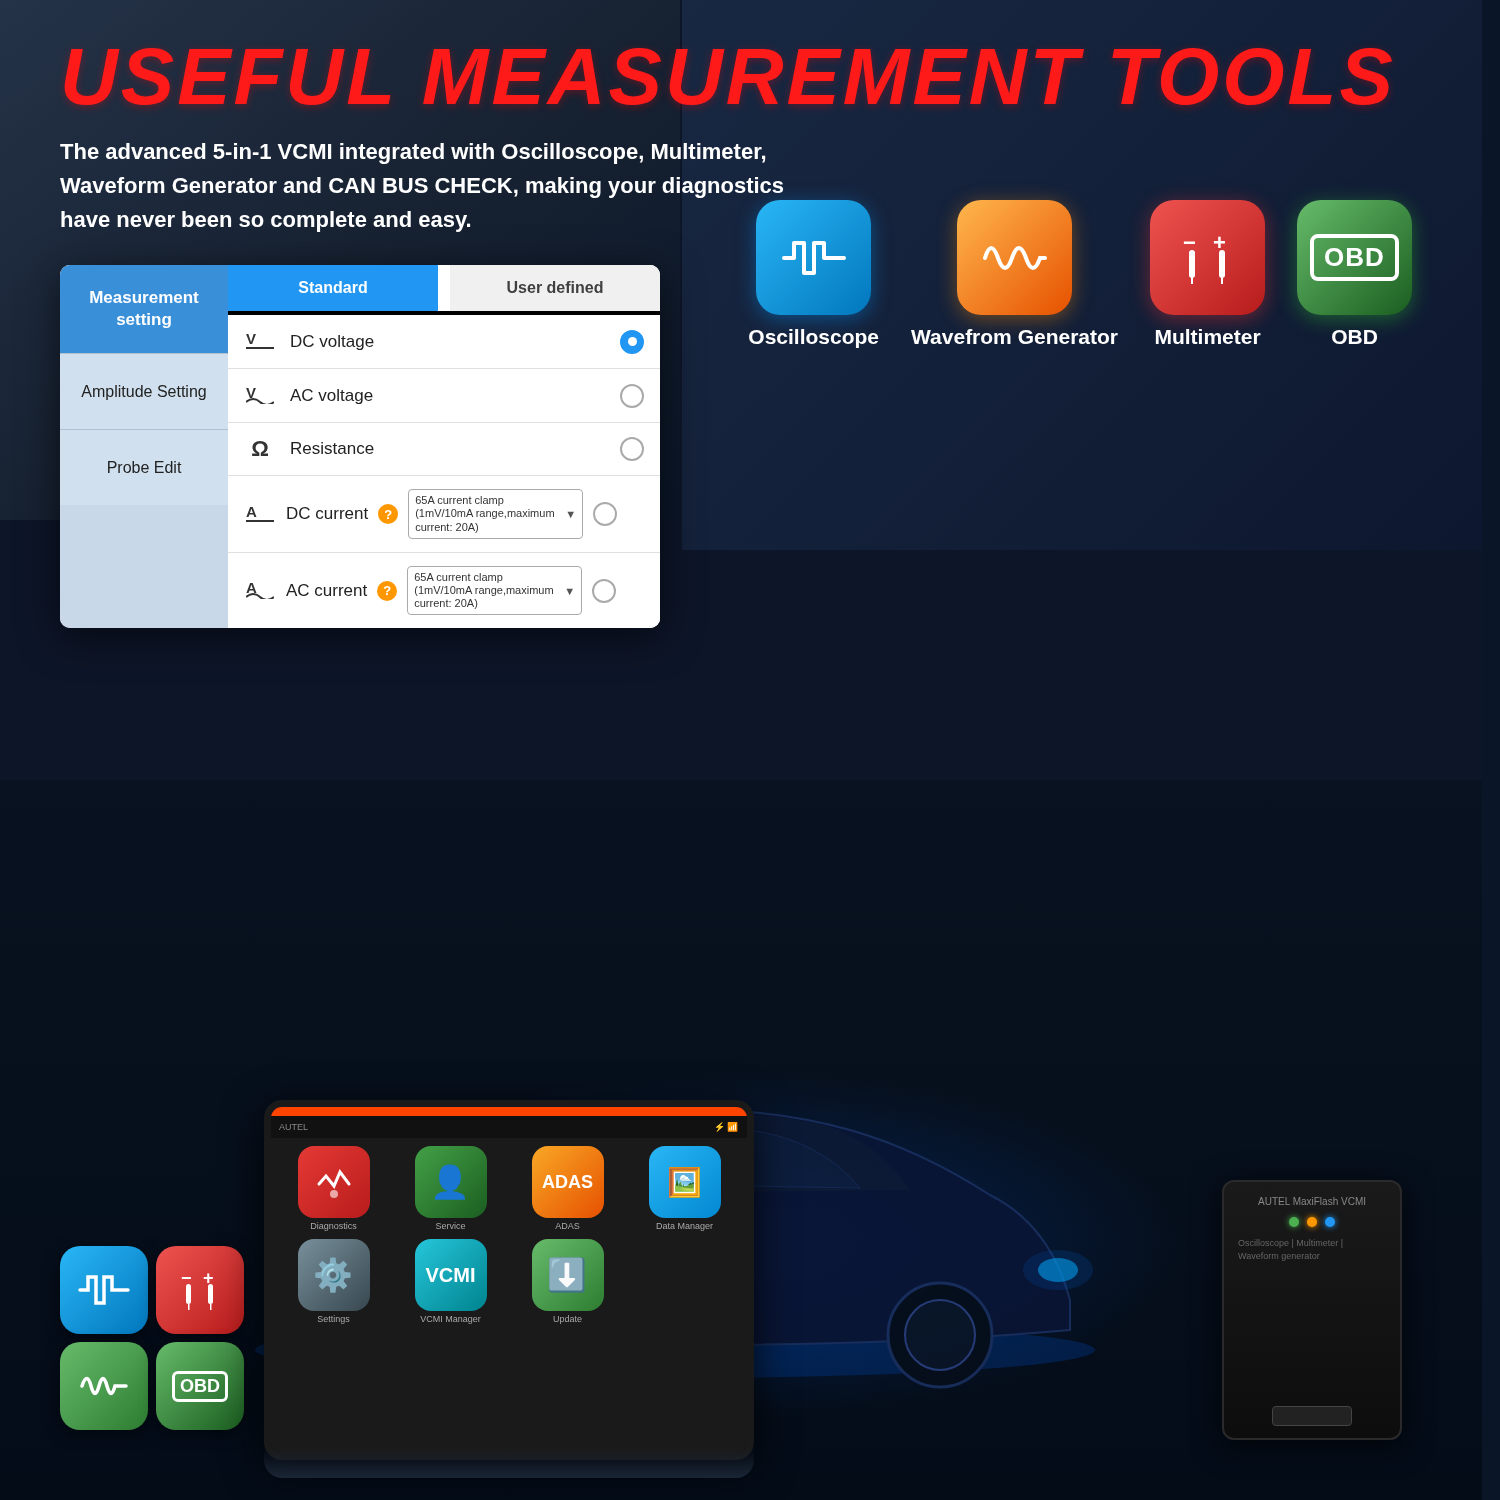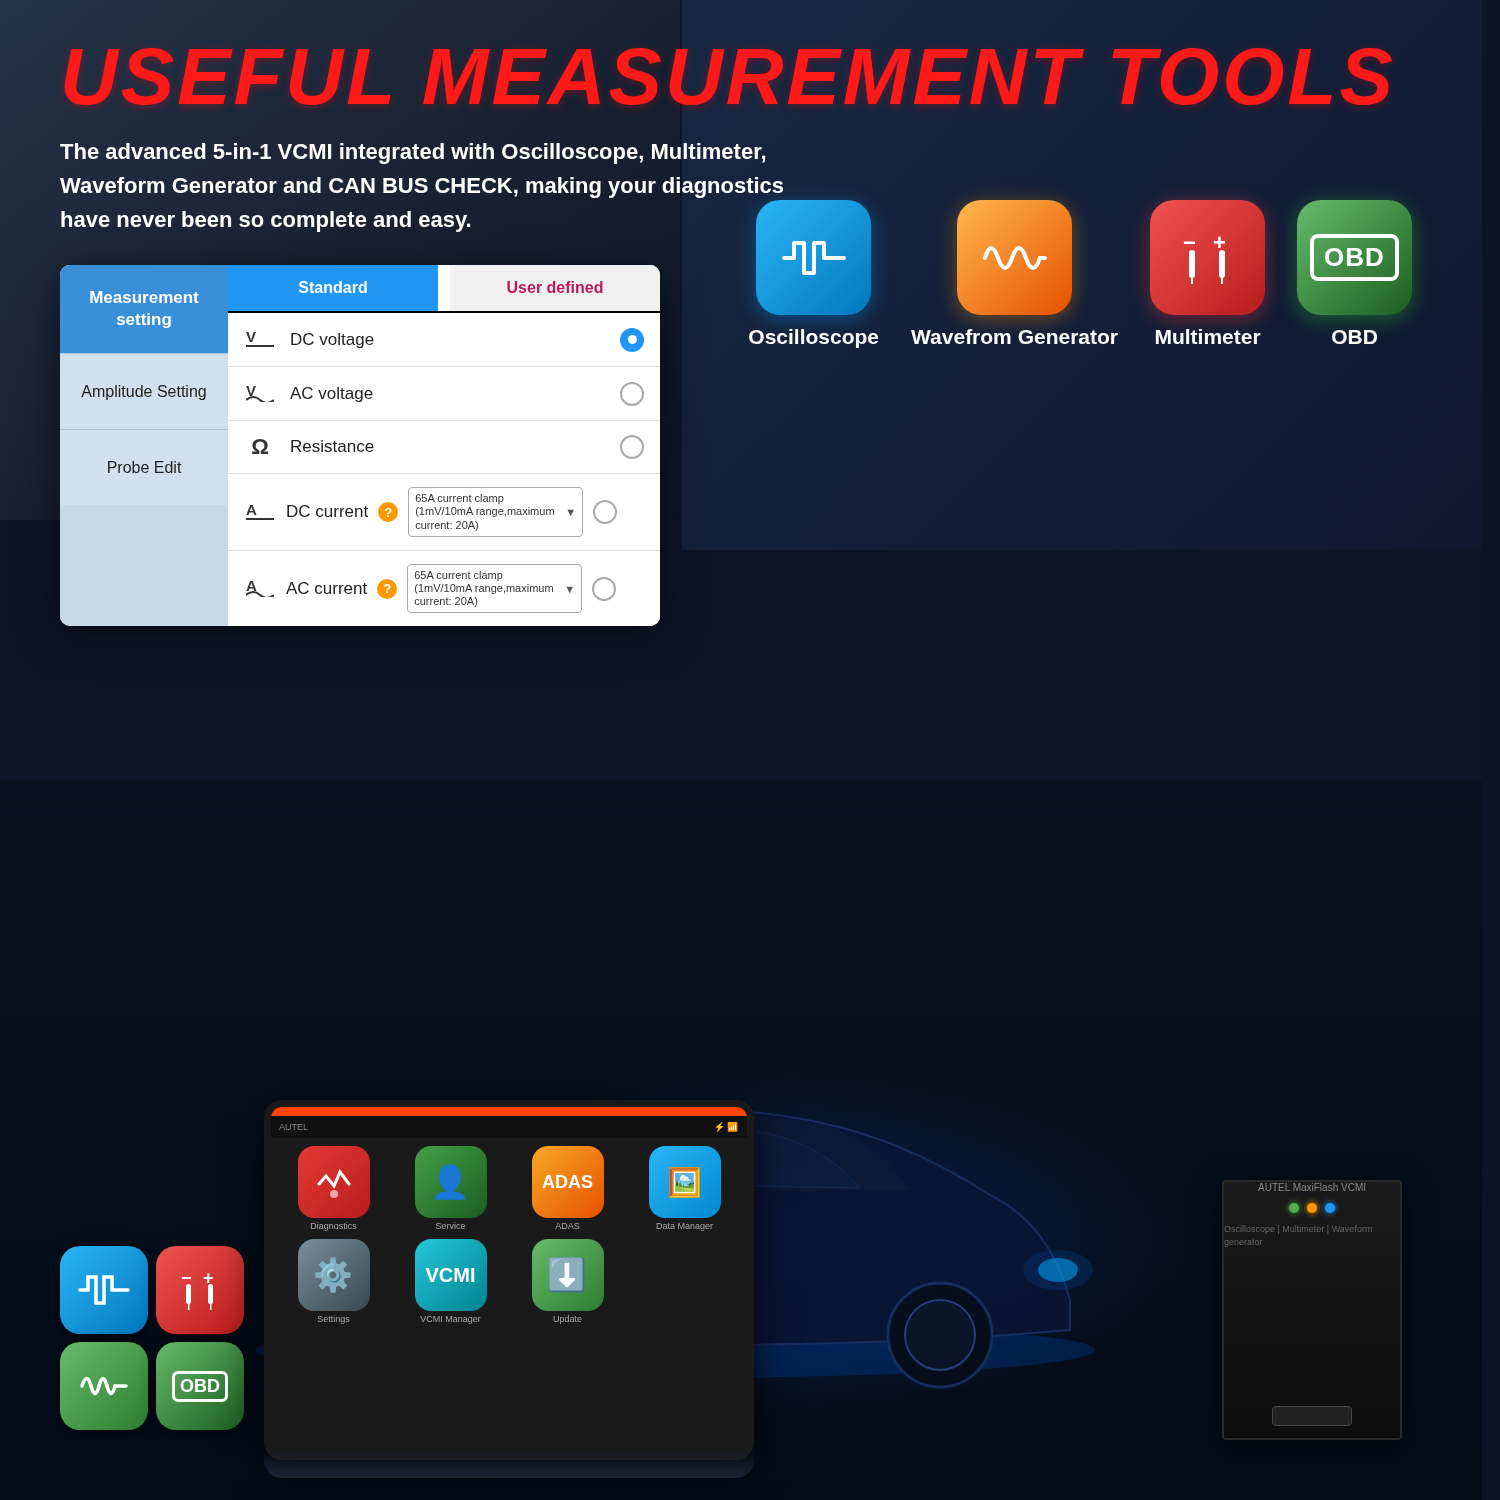--- a/index.html
+++ b/index.html
@@ -95,23 +95,23 @@
             <div style="color:#222;padding:22px 14px;font-size:16px;text-align:center;border-top:1px solid #b0c0d0;background:#d0e0ee;cursor:pointer;min-height:76px;display:flex;align-items:center;justify-content:center;">
               <span>Amplitude Setting</span>
             </div>
             <div style="color:#222;padding:22px 14px;font-size:16px;text-align:center;border-top:1px solid #b0c0d0;background:#d0e0ee;cursor:pointer;min-height:76px;display:flex;align-items:center;justify-content:center;">
               <span>Probe Edit</span>
             </div>
           </div>
 
           <div style="flex:1;background:white;">
 
-            <div style="display:flex;border-bottom:2px solid #000000;gap:12px;">
+            <div style="display:flex;border-bottom:4px solid #000000;gap:12px;">
               <button style="flex:1;padding:14px 8px;font-size:16px;font-weight:700;background:#2196F3;color:white;border:none;cursor:pointer;">Standard</button>
-              <button style="flex:1;padding:14px 8px;font-size:16px;font-weight:600;background:#f0f0f0;color:#be185d;border:none;cursor:pointer;">User defined</button>
+              <button style="flex:1;padding:14px 8px;font-size:16px;font-weight:600;background:#f0f0f0;color:#404040;border:none;cursor:pointer;">User defined</button>
             </div>
 
             <div>
 
               <div style="display:flex;align-items:center;padding:13px 16px;border-bottom:1px solid #e0e0e0;gap:14px;background:white;cursor:pointer;">
                 <span style="width:32px;text-align:center;font-size:19px;font-weight:bold;color:#333;">
                   <svg width="28" height="22" viewBox="0 0 28 22">
                       <text x="0" y="16" font-size="15" font-weight="bold" fill="#333">V</text>
                       <line x1="0" y1="20" x2="28" y2="20" stroke="#333" stroke-width="2"></line>
                     </svg>
@@ -319,21 +319,21 @@
             </div>
           </div>
         </div>
       </div>
 
       <div style="position:absolute;bottom:-18px;left:0;right:0;height:30px;background:linear-gradient(to top,#1a2535,transparent);border-radius:0 0 18px 18px;"></div>
     </div>
 
   </div>
 
-  <div style="position:absolute;bottom:60px;right:80px;width:180px;height:260px;background:linear-gradient(180deg,#1a1a1a,#0d0d0d);border-radius:4px;border:2px solid #2a2a2a;z-index:10;box-shadow:0 6px 30px rgba(0,0,0,0.7);">
+  <div style="position:absolute;bottom:60px;right:80px;width:180px;height:260px;background:linear-gradient(180deg,#1a1a1a,#0d0d0d);border-radius:12px;border:2px solid #2a2a2a;padding:14px;z-index:10;box-shadow:0 6px 30px rgba(0,0,0,0.7);">
     <div style="font-size:10px;color:#888;text-align:center;margin-bottom:10px;">AUTEL MaxiFlash VCMI</div>
     <div style="display:flex;gap:8px;margin-bottom:10px;justify-content:center;">
       <div style="width:10px;height:10px;border-radius:50%;background:#4caf50;box-shadow:0 0 6px #4caf50;"></div>
       <div style="width:10px;height:10px;border-radius:50%;background:#ff9800;box-shadow:0 0 6px #ff9800;"></div>
       <div style="width:10px;height:10px;border-radius:50%;background:#2196f3;box-shadow:0 0 6px #2196f3;"></div>
     </div>
     <div style="font-size:9px;color:#666;text-align:left;line-height:1.4;">Oscilloscope | Multimeter | Waveform generator</div>
     <div style="position:absolute;bottom:12px;left:50%;transform:translateX(-50%);width:80px;height:20px;background:#222;border-radius:4px;border:1px solid #444;"></div>
   </div>
 

